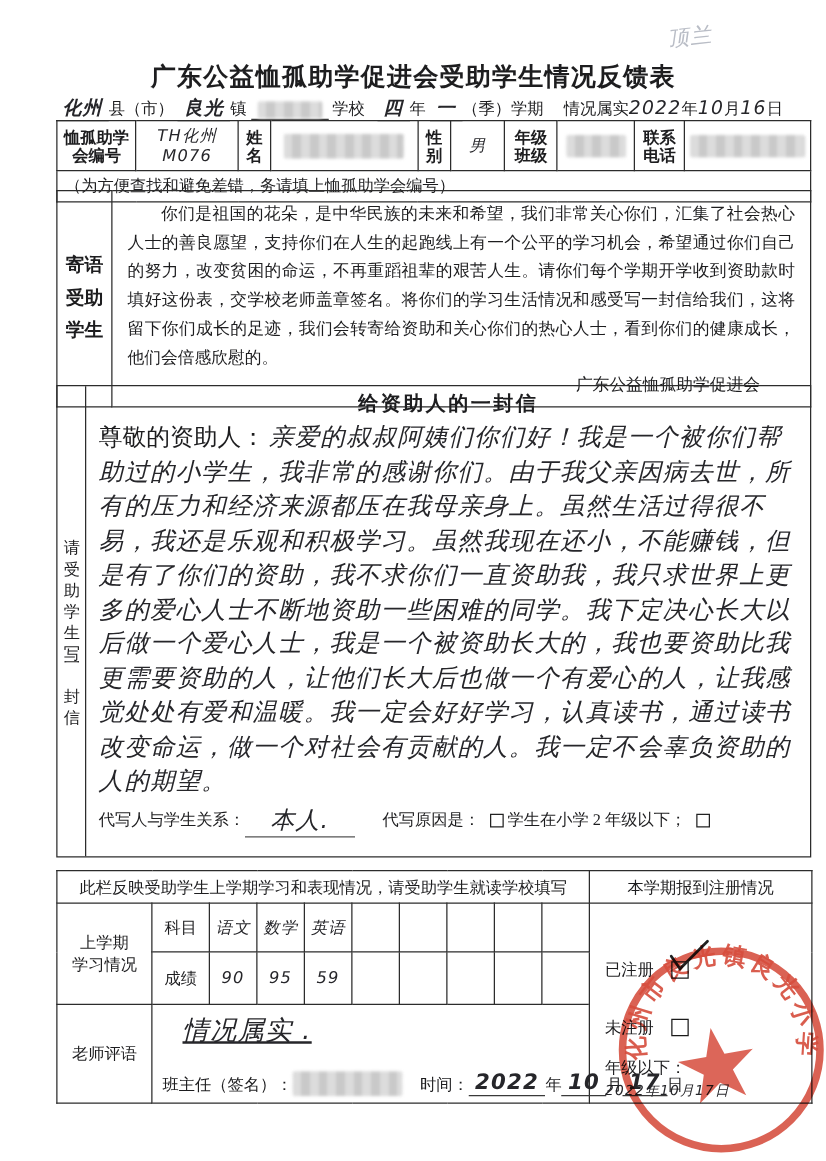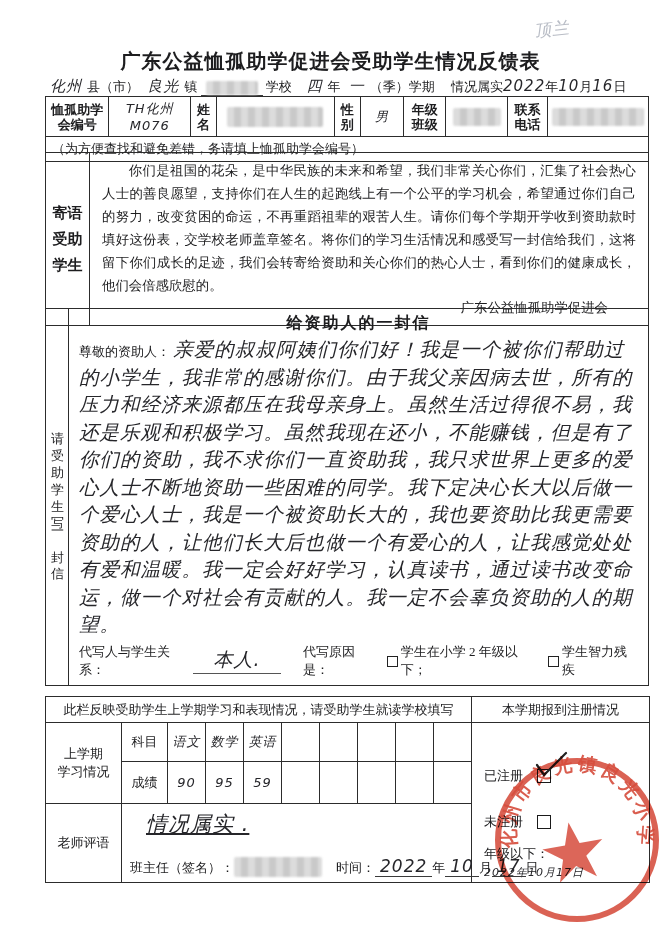--- a/index.html
+++ b/index.html
@@ -8,21 +8,21 @@
     position: relative; width: 661px; height: 929px; background: #fff;
     font-family: "Liberation Serif", serif; color: #1d1d1f; overflow: hidden;
   }
   .content { position: absolute; left: 45px; width: 604px; }
 
   
   .gothic { font-family: "Liberation Sans", sans-serif; font-weight: 700; }
   .hand { font-style: italic; color: #26262a; letter-spacing: 1px;
           font-family: "DejaVu Sans", sans-serif; }
   .hand-light { color: #b9bdc6; }
-  .underfill { border-bottom: 1.4px solid #3a3a3a; padding: 0 5px; display: inline-block; min-width: 26px; text-align: center; }
+  .underfill { border-bottom: 1.4px solid #3a3a3a; padding: 0 5px; display: inline-block; min-width: 26px; text-align: center; font-weight: bold; }
 
   
   .redact {
     display: inline-block; vertical-align: middle; border-radius: 2px;
     background-image:
       repeating-linear-gradient(90deg, #d6d6d6 0 7px, #c0c0c0 7px 14px),
       repeating-linear-gradient(0deg, rgba(255,255,255,.55) 0 5px, rgba(150,150,150,.45) 5px 10px);
     filter: blur(1.2px); opacity: .85;
   }
 
@@ -50,21 +50,21 @@
   .msg-body { font-size: 13.4px; line-height: 23px; text-align: justify; text-indent: 2em; }
   .msg-sign { text-align: right; font-size: 13.4px; padding: 2px 28px 4px 0; }
 
   
   .letter-box { top: 308px; width: 604px; height: 378px; border: 1.8px solid #2c2c2c; display: flex; }
   .letter-side { width: 23px; border-right: 1.6px solid #2c2c2c; display: flex; align-items: center; justify-content: center; }
   .letter-side span { writing-mode: vertical-lr; text-orientation: upright; font-size: 13px; letter-spacing: 17px; }
   .letter-main { flex: 1; padding: 4px 10px 2px 10px; position: relative; }
   .letter-title { text-align: center; font-size: 16px; letter-spacing: 2px; }
   .letter-body { margin-top: 2px; font-size: 13px; }
-  .salutation { font-size: 13px; font-style: normal; font-family: "Liberation Serif", serif; letter-spacing: 0; }
+  .salutation { font-size: 19px; font-style: normal; font-family: "Liberation Serif", serif; letter-spacing: 0; }
   .letter-hand { font-size: 19.5px; line-height: 27.5px; transform: rotate(-0.4deg); }
   .sign-row1 { display: flex; justify-content: flex-end; align-items: flex-end; margin-top: 6px; padding-right: 14px; font-size: 13px; }
   .sign-line { display: inline-block; border-bottom: 1.5px solid #555; min-width: 180px; text-align: center; }
   .sign-row2 { display: flex; align-items: center; margin-top: 4px; font-size: 13px; }
   .relation-fill { border-bottom: 1.5px solid #555; min-width: 88px; text-align: center; display: inline-block; }
   .relation-fill .hand { font-size: 19px; }
   .cb { display: inline-block; width: 11px; height: 11px; border: 1.4px solid #222; margin: 0 3px -1px 8px; }
 
   
   .school-table { top: 696px; width: 604px; table-layout: fixed; }
@@ -156,21 +156,20 @@
         <span class="salutation">尊敬的资助人：</span>
         <span class="hand letter-hand">亲爱的叔叔阿姨们你们好！我是一个被你们帮助过的小学生，我非常的感谢你们。由于我父亲因病去世，所有的压力和经济来源都压在我母亲身上。虽然生活过得很不易，我还是乐观和积极学习。虽然我现在还小，不能赚钱，但是有了你们的资助，我不求你们一直资助我，我只求世界上更多的爱心人士不断地资助一些困难的同学。我下定决心长大以后做一个爱心人士，我是一个被资助长大的，我也要资助比我更需要资助的人，让他们长大后也做一个有爱心的人，让我感觉处处有爱和温暖。我一定会好好学习，认真读书，通过读书改变命运，做一个对社会有贡献的人。我一定不会辜负资助的人的期望。</span>
       </div>
       <div class="sign-row2">
         <span>代写人与学生关系：</span>
         <span class="relation-fill"><span class="hand">本人.</span></span>
         <span style="margin-left:22px;">代写原因是：</span>
         <span class="cb"></span>
           <span>学生在小学 2 年级以下；</span>
         <span class="cb"></span>
-          <span>学生智力残疾</span>
       </div>
     </div>
   </div>
 
   <table class="school-table content">
     <colgroup>
       <col style="width:76px;">
         <col style="width:46px;">
       <col style="width:38px;">
         <col style="width:38px;">

